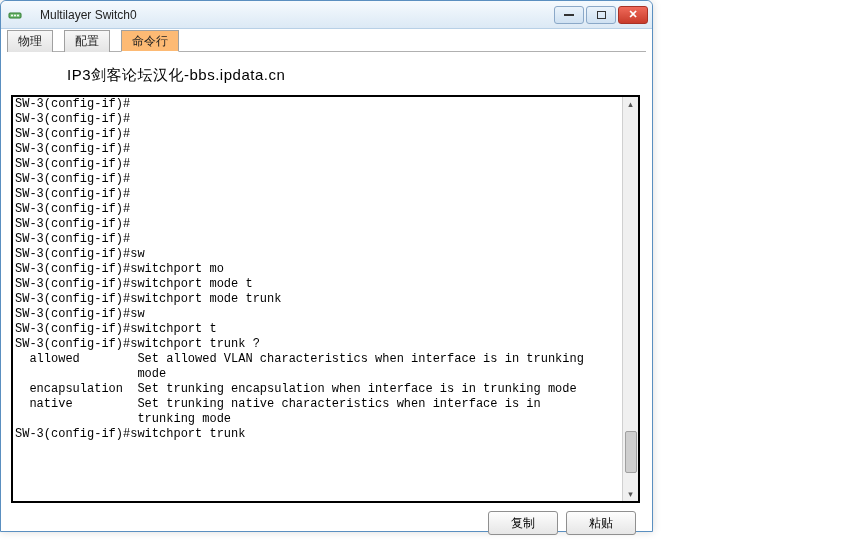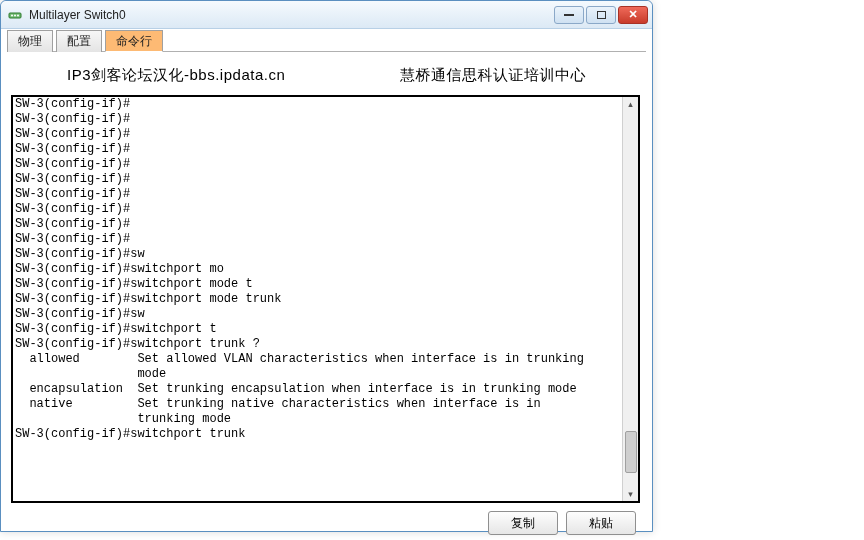--- a/index.html
+++ b/index.html
@@ -18,21 +18,21 @@
     background: #fff;
     box-shadow: 0 0 8px rgba(0,0,0,.15);
   }
   .titlebar {
     height: 28px;
     background: linear-gradient(#f5fafe, #dce9f5);
     border-bottom: 1px solid #b8d0e6;
     border-radius: 6px 6px 0 0;
     display: flex; align-items: center;
     padding: 0 4px 0 6px;
-    gap: 6px;
+    gap: 17px;
   }
   .title-icon {
     width: 16px; height: 16px;
     display: inline-flex; align-items: center; justify-content: center;
   }
   .title-text {
     flex: 1;
     font-size: 12px;
     color: #222;
   }
@@ -55,21 +55,21 @@
   .win-btn .max { width: 9px; height: 8px; border: 1.5px solid #333; background: transparent; }
   .win-btn .x { font-weight: bold; font-size: 11px; }
   .client {
     position: absolute; left: 6px; right: 6px; top: 28px; bottom: 6px;
     background: #fff;
   }
   .tabstrip {
     height: 23px;
     display: flex; align-items: flex-start;
     border-bottom: 1px solid #b0b0b0;
-    gap: 4px;
+    gap: 12px;
   }
   .tab {
     height: 22px; line-height: 20px;
     padding: 0 10px;
     font-size: 12px;
     border: 1px solid #a0a0a0;
     border-bottom: none;
     background: linear-gradient(#f7f7f7, #e4e4e4);
     margin-right: -1px;
     color: #222;
@@ -175,21 +175,20 @@
 
   <div class="client">
     <div class="tabstrip">
       <div class="tab">物理</div>
       <div class="tab">配置</div>
       <div class="tab active">命令行</div>
     </div>
 
     <div class="banner">
       <span class="left">IP3剑客论坛汉化-bbs.ipdata.cn</span>
-      <span>慧桥通信思科认证培训中心</span>
     </div>
 
     <div class="terminal-wrap">
       <div class="terminal" id="terminal">SW-3(config-if)#
 SW-3(config-if)#
 SW-3(config-if)#
 SW-3(config-if)#
 SW-3(config-if)#
 SW-3(config-if)#
 SW-3(config-if)#

